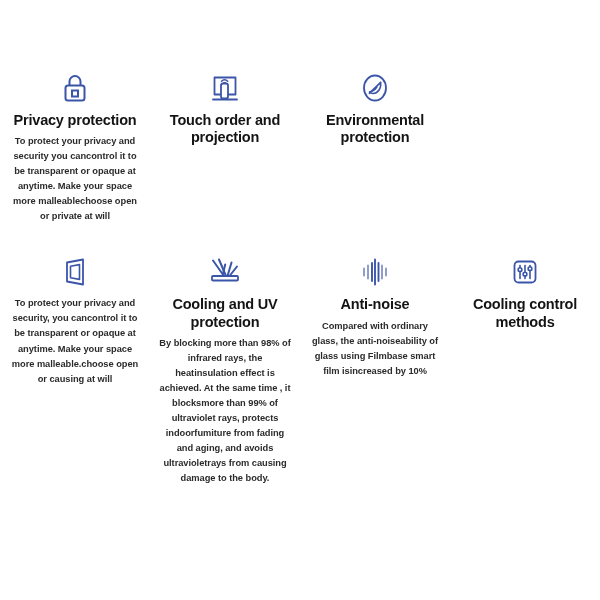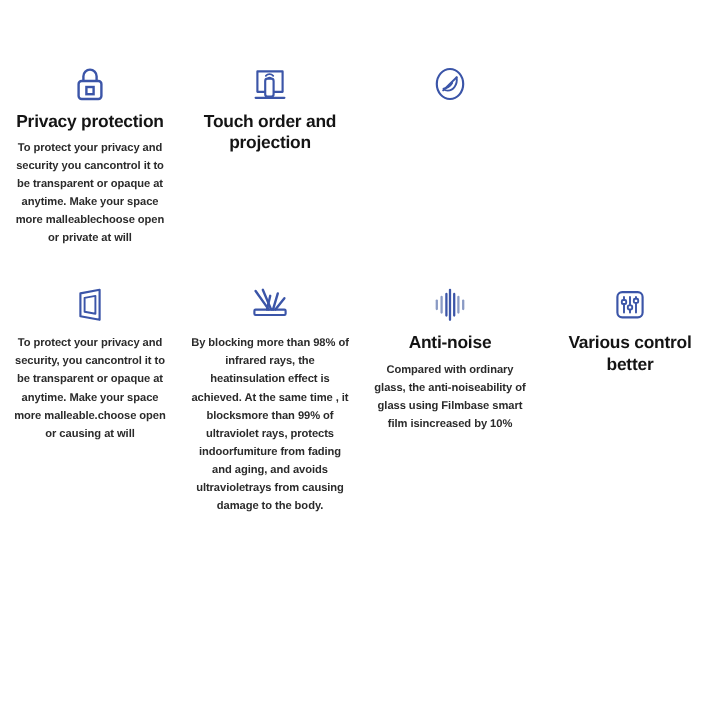--- a/index.html
+++ b/index.html
@@ -11,21 +11,21 @@
     height: 600px;
     background: #ffffff;
     font-family: "Liberation Sans", sans-serif;
     color: #1a1a1a;
     overflow: hidden;
   }
   .board {
     width: 600px;
     height: 508px;
     box-sizing: border-box;
-    padding: 50px 0 0 0;
+    padding: 68px 0 0 0;
     position: relative;
   }
   .grid {
     display: grid;
     grid-template-columns: repeat(4, 150px);
     grid-template-rows: auto auto;
     width: 600px;
   }
   .cell {
     box-sizing: border-box;
@@ -95,20 +95,21 @@
 
 
     <div class="cell">
       <div class="icon-wrap">
         <svg width="30" height="32" viewBox="0 0 30 32" fill="none">
           <ellipse cx="15" cy="16" rx="11" ry="12.5" stroke="#3b55a8" stroke-width="1.8" fill="none"></ellipse>
           <path d="M20.5 10.5c1 6-2.8 11-7.4 11-1.6 0-2.8-.6-3.5-1.6 2.8-.4 5.6-2.2 7.2-4.8" stroke="#3b55a8" stroke-width="1.6" fill="none" stroke-linecap="round" stroke-linejoin="round"></path>
           <path d="M9.3 21.3 20.6 10.4" stroke="#3b55a8" stroke-width="1.6" stroke-linecap="round"></path>
         </svg>
       </div>
+      <div class="feature-title">Environmental protection</div>
     </div>
 
     <div class="row-gap"></div>
 
     <div class="cell">
       <div class="icon-wrap">
         <svg width="30" height="32" viewBox="0 0 30 32" fill="none">
           <path d="M7 6.5 23 3.5v25L7 25.5V6.5Z" stroke="#3b55a8" stroke-width="1.8" fill="none" stroke-linejoin="round"></path>
           <path d="M10.5 10.2 19.5 8.6v14.8l-9-1.6V10.2Z" stroke="#3b55a8" stroke-width="1.6" fill="none" stroke-linejoin="round"></path>
         </svg>
@@ -120,20 +121,21 @@
       <div class="icon-wrap">
         <svg width="36" height="32" viewBox="0 0 36 32" fill="none">
           <path d="M6 4.5 17 20" stroke="#3b55a8" stroke-width="2" stroke-linecap="round"></path>
           <path d="M12 3.5 19 20" stroke="#3b55a8" stroke-width="2" stroke-linecap="round"></path>
           <path d="M24.5 6.5 20.5 20" stroke="#3b55a8" stroke-width="2" stroke-linecap="round"></path>
           <path d="M30 10.5 22.5 20" stroke="#3b55a8" stroke-width="2" stroke-linecap="round"></path>
           <path d="M18.2 8.5 15.5 20" stroke="#3b55a8" stroke-width="2" stroke-linecap="round"></path>
           <rect x="5" y="20" width="26" height="4.5" rx="1" stroke="#3b55a8" stroke-width="1.8" fill="none"></rect>
         </svg>
       </div>
+      <div class="feature-title">Cooling and UV protection</div>
       <div class="feature-desc">By blocking more than 98% of infrared rays, the heatinsulation effect is achieved. At the same time , it blocksmore than 99% of ultraviolet rays, protects indoorfumiture from fading and aging, and avoids ultravioletrays from causing damage to the body.</div>
     </div>
 
     <div class="cell">
       <div class="icon-wrap">
         <svg width="30" height="32" viewBox="0 0 30 32" fill="none">
           <g stroke="#8a9ac4" stroke-width="1.9" stroke-linecap="round">
             <path d="M4 12.5v7"></path>
             <path d="M8 9.5v13"></path>
             <path d="M22 9.5v13"></path>
@@ -159,17 +161,17 @@
             <path d="M15 9.5v13"></path>
             <path d="M20 9.5v13"></path>
           </g>
           <g fill="#ffffff" stroke="#3b55a8" stroke-width="1.6">
             <rect x="8.2" y="12" width="3.6" height="3.4" rx="1"></rect>
             <rect x="13.2" y="16.5" width="3.6" height="3.4" rx="1"></rect>
             <rect x="18.2" y="11" width="3.6" height="3.4" rx="1"></rect>
           </g>
         </svg>
       </div>
-      <div class="feature-title">Various control better</div>
+      <div class="feature-title">Cooling control methods</div>
     </div>
 
   </div>
 </div>
 
 </body></html>

